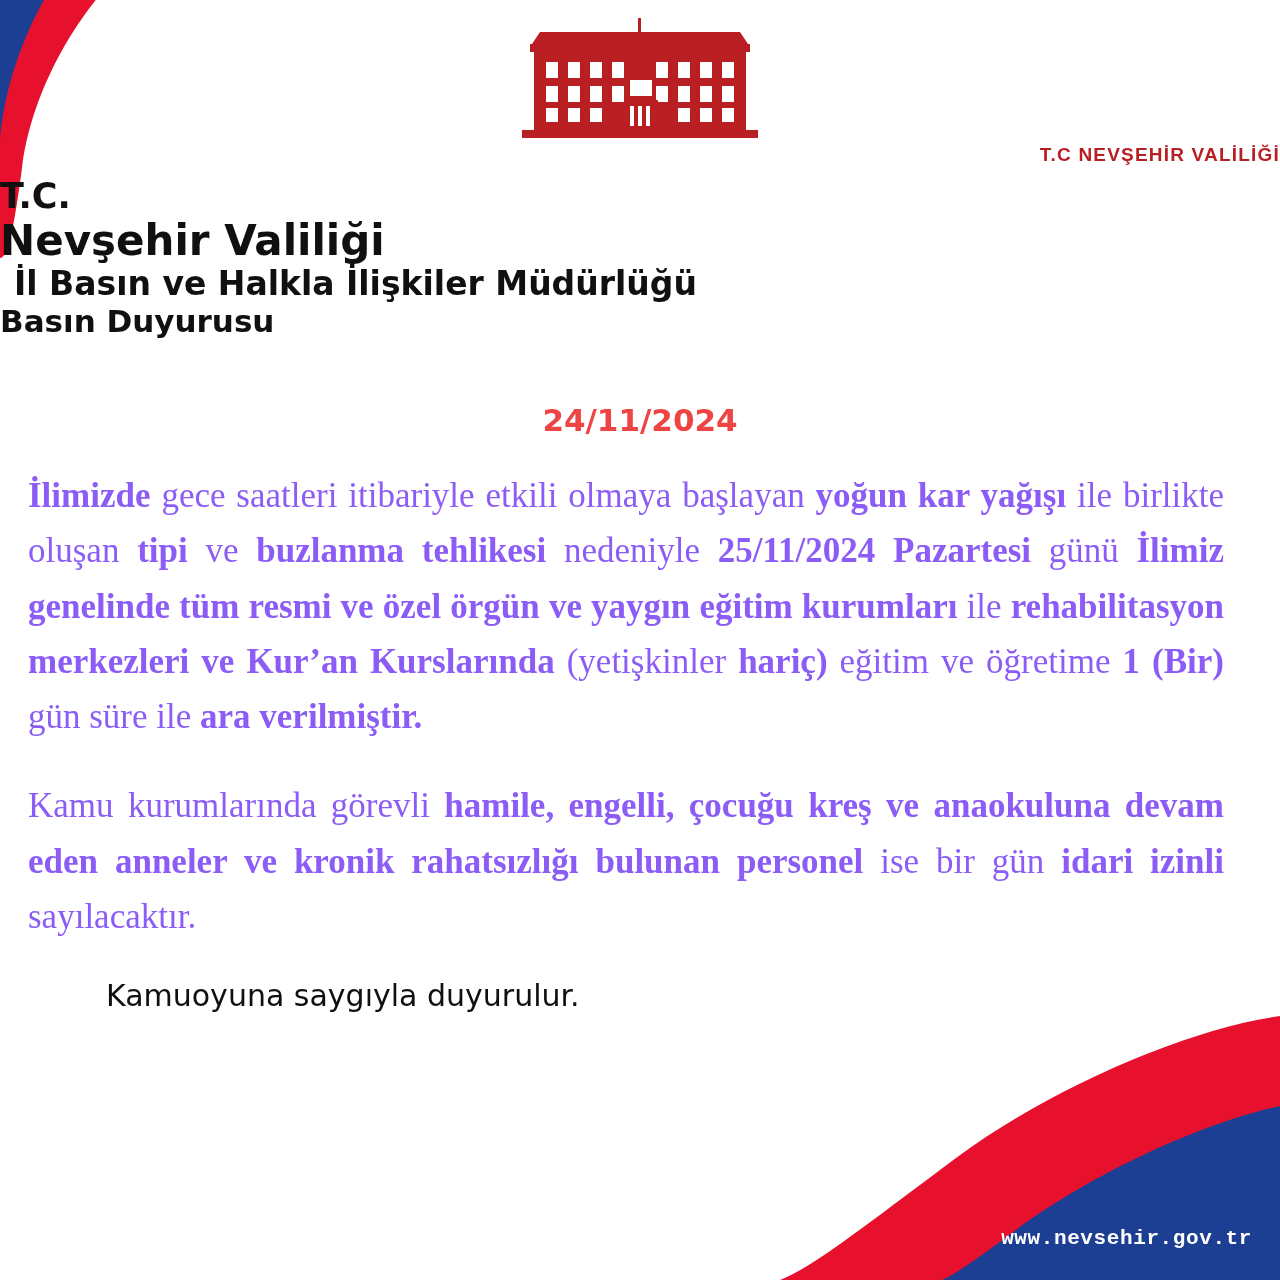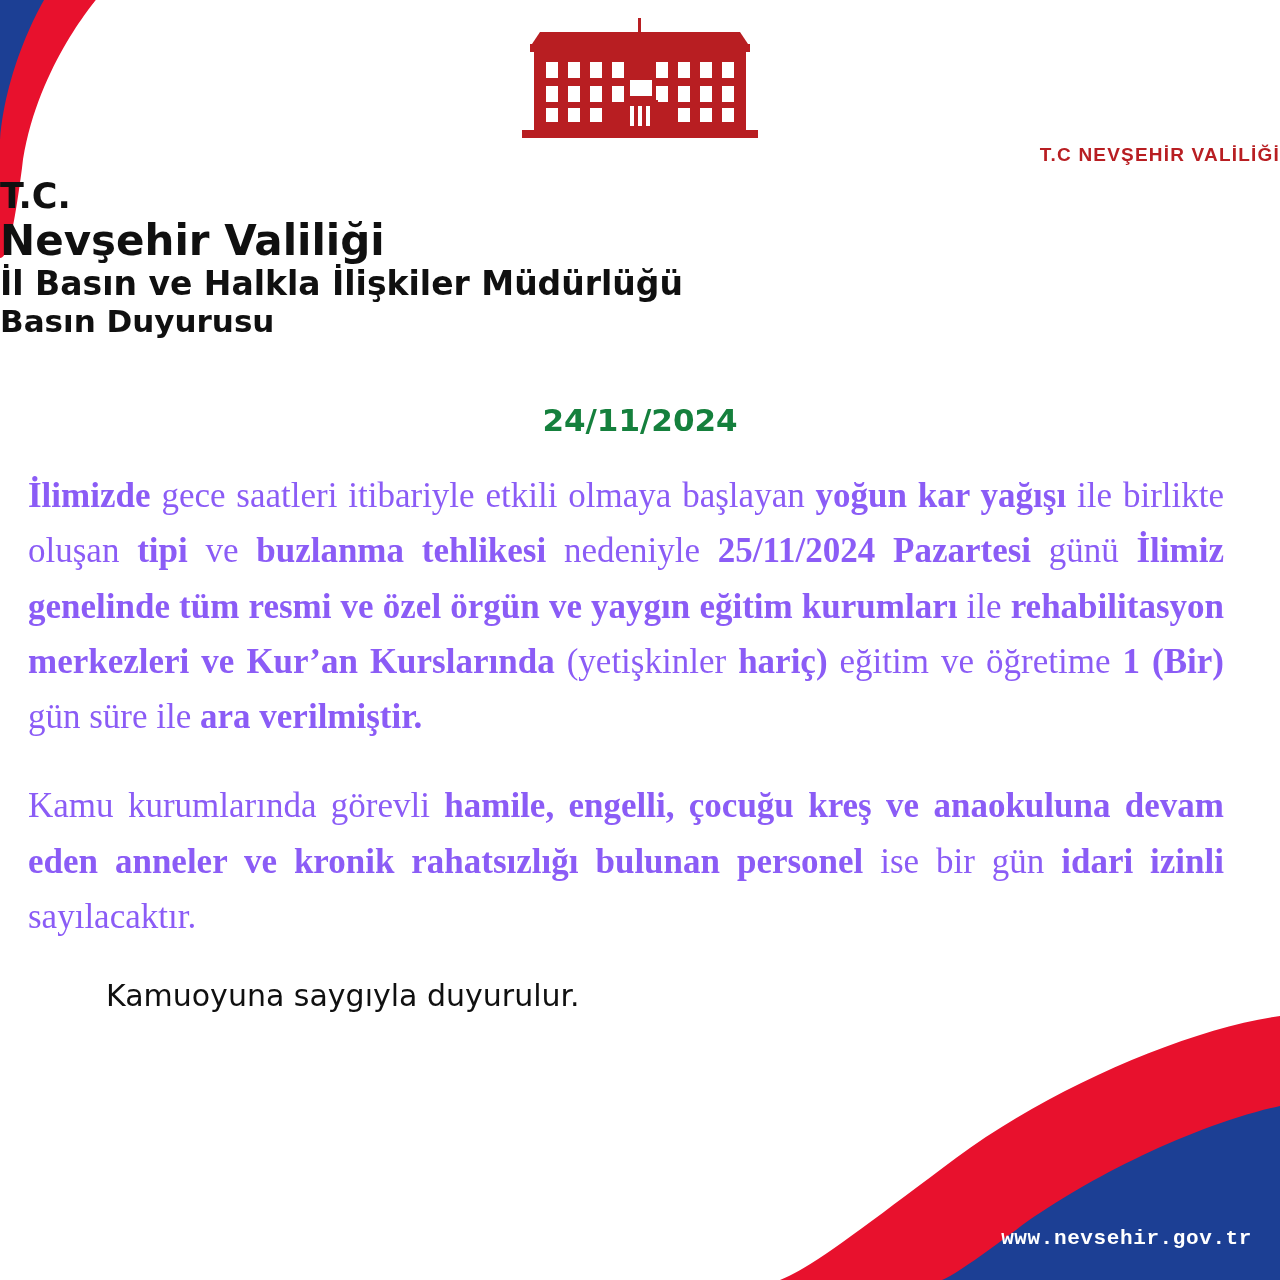--- a/index.html
+++ b/index.html
@@ -73,33 +73,33 @@
     color: #111111;
   }
   .title-line {
     font-family: "DejaVu Sans", sans-serif;
     font-weight: bold;
     line-height: 1.16;
     color: #101010;
   }
   .t1 { font-size: 35px; }
   .t2 { font-size: 42px; }
-  .t3 { font-size: 33px; }
+  .t3 { font-size: 33px; padding-left: 14px; }
   .t4 { font-size: 31px; }
 
   .date-line {
     position: absolute;
     top: 402px;
     left: 0;
     width: 1280px;
     text-align: center;
     font-family: "DejaVu Sans", sans-serif;
     font-size: 31px;
     font-weight: bold;
-    color: #15803d;
+    color: #ef4444;
   }
 
   
   .body-wrap {
     position: absolute;
     top: 468px;
     left: 28px;
     width: 1196px;
   }
   p.para {

